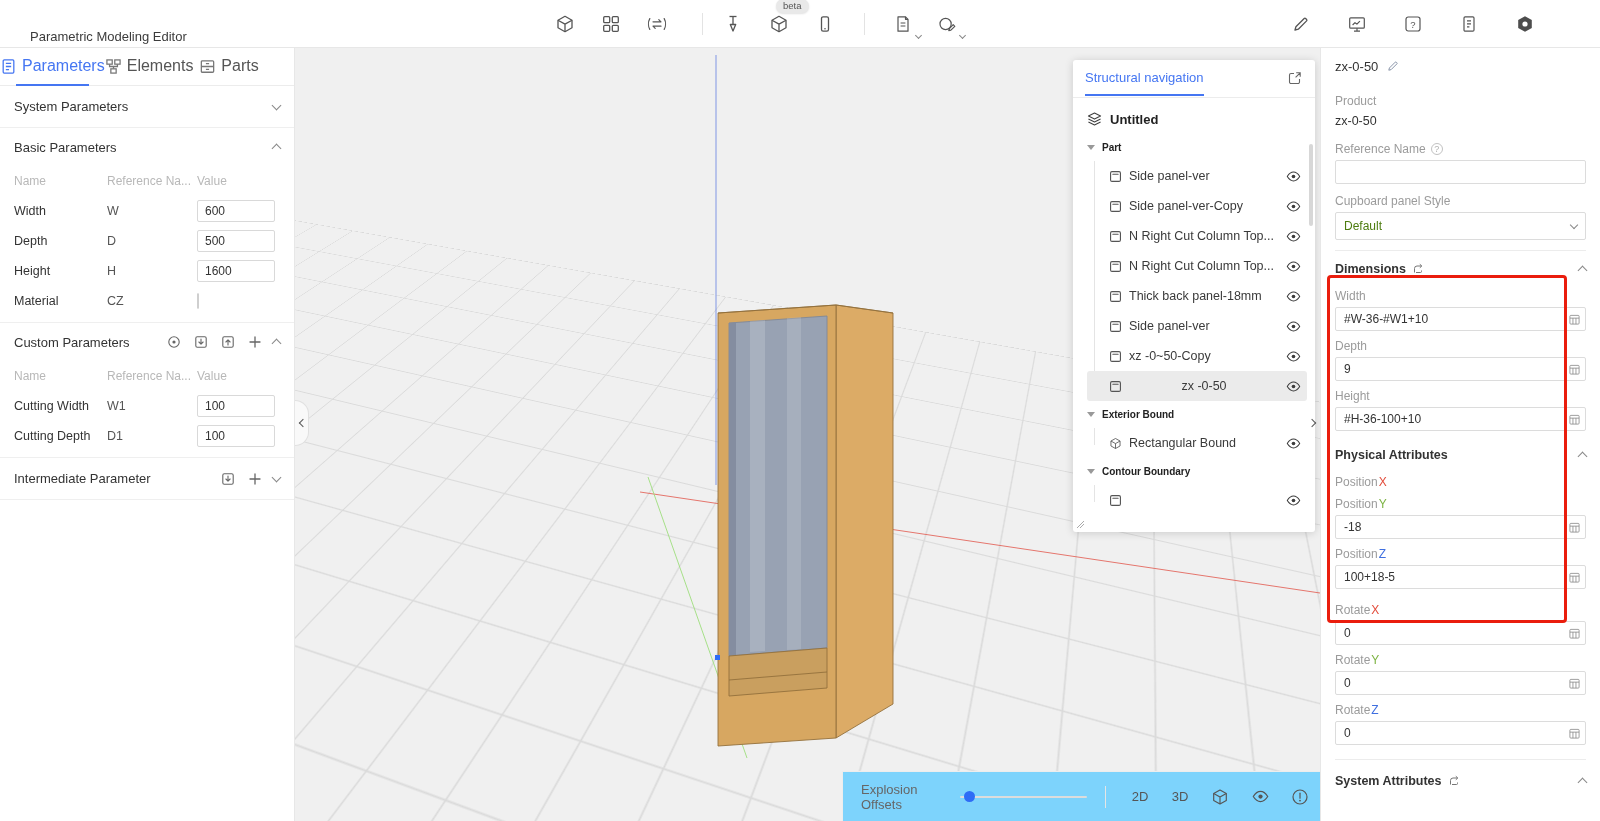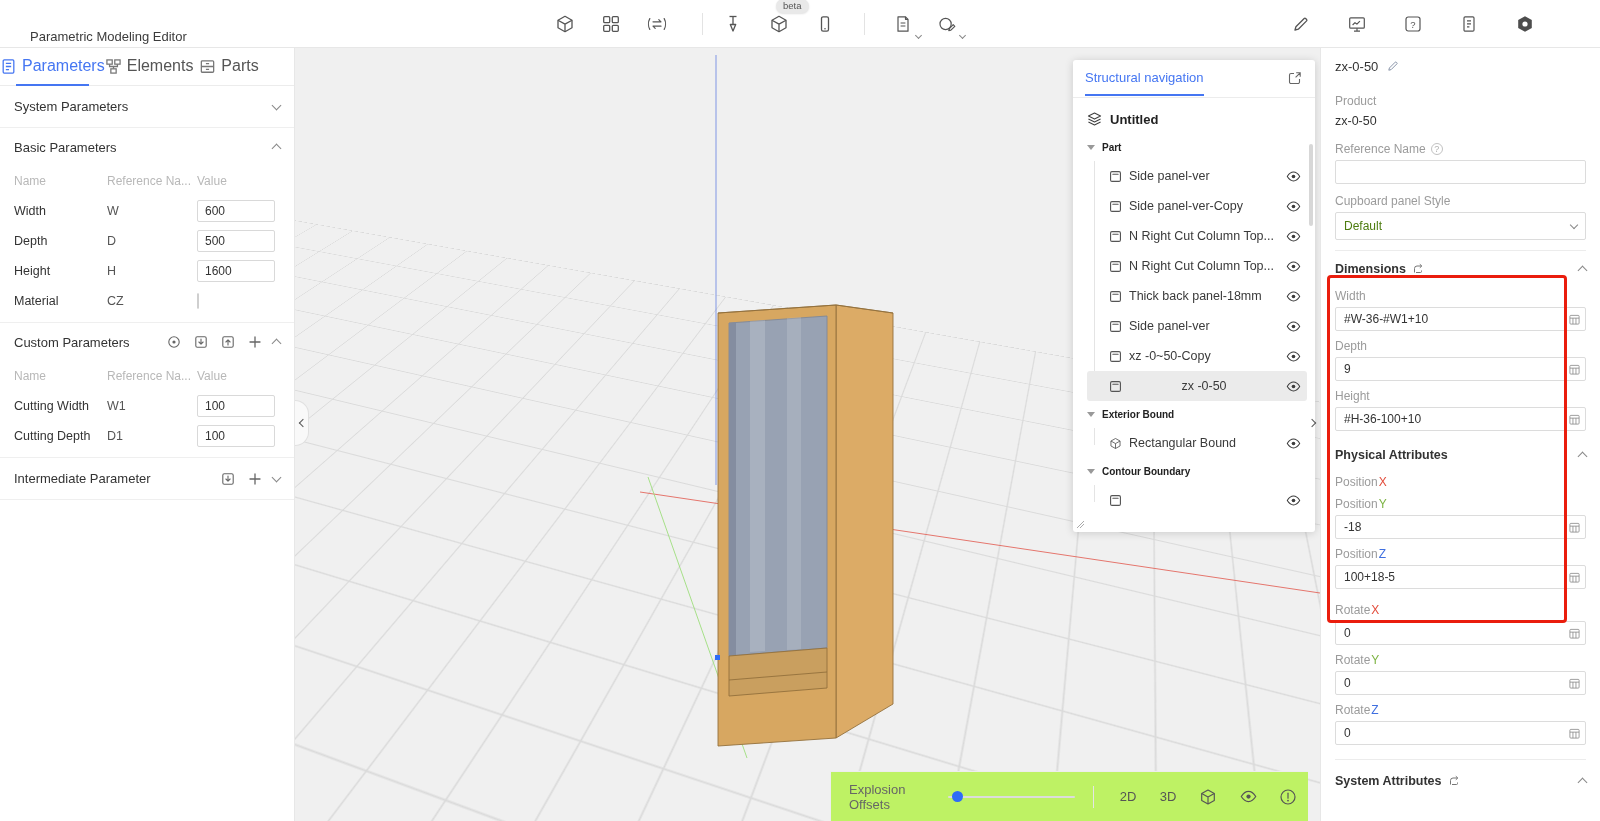--- a/index.html
+++ b/index.html
@@ -94,21 +94,21 @@
   .t-item{display:flex;align-items:center;gap:7px;height:30px;margin-left:6px;margin-right:6px;padding:0 6px 0 22px;
     font-size:12.5px;color:#3a3a3a;border-radius:3px;cursor:pointer;position:relative;}
   .t-item .node-icon{width:13px;height:13px;color:#555;flex:none;}
   .t-item .lbl{flex:1;white-space:nowrap;overflow:hidden;text-overflow:ellipsis;}
   .t-item.selected{background:#ebebeb;text-align:center;}
   .eye{width:15px;height:11px;color:#3c3c3c;flex:none;cursor:pointer;}
   .scroll-thumb{position:absolute;right:2px;top:46px;width:4px;height:82px;background:#d7d7d7;border-radius:2px;}
   .grip{position:absolute;left:3px;bottom:3px;width:9px;height:9px;color:#aaa;}
 
   
-  .bottombar{position:absolute;right:12px;bottom:0;width:478px;height:50px;background:#bef264;display:flex;align-items:center;
+  .bottombar{position:absolute;right:0;bottom:0;width:478px;height:50px;background:#7dd3fc;display:flex;align-items:center;
     z-index:18;border-top:1px solid #ededed;border-left:1px solid #ededed;}
   .bb-label{color:#666;font-size:13px;margin-left:18px;}
   .slider{position:relative;width:150px;height:2px;background:#dcdcdc;border-radius:1px;margin-left:14px;cursor:pointer;}
   .slider .thumb{position:absolute;left:4px;top:-4.5px;width:11px;height:11px;border-radius:50%;background:#2e6cf6;}
   .bb-sep{width:1px;height:22px;background:#e5e5e5;margin:0 14px 0 18px;}
   .vb{color:#555;font-size:13px;margin:0 8px;display:flex;align-items:center;justify-content:center;height:28px;min-width:24px;border-radius:3px;}
   .vb svg{width:18px;height:18px;}
 
   
   .inspector{width:280px;flex:none;background:#fff;border-left:1px solid var(--border);position:relative;z-index:30;padding:0 14px;}

